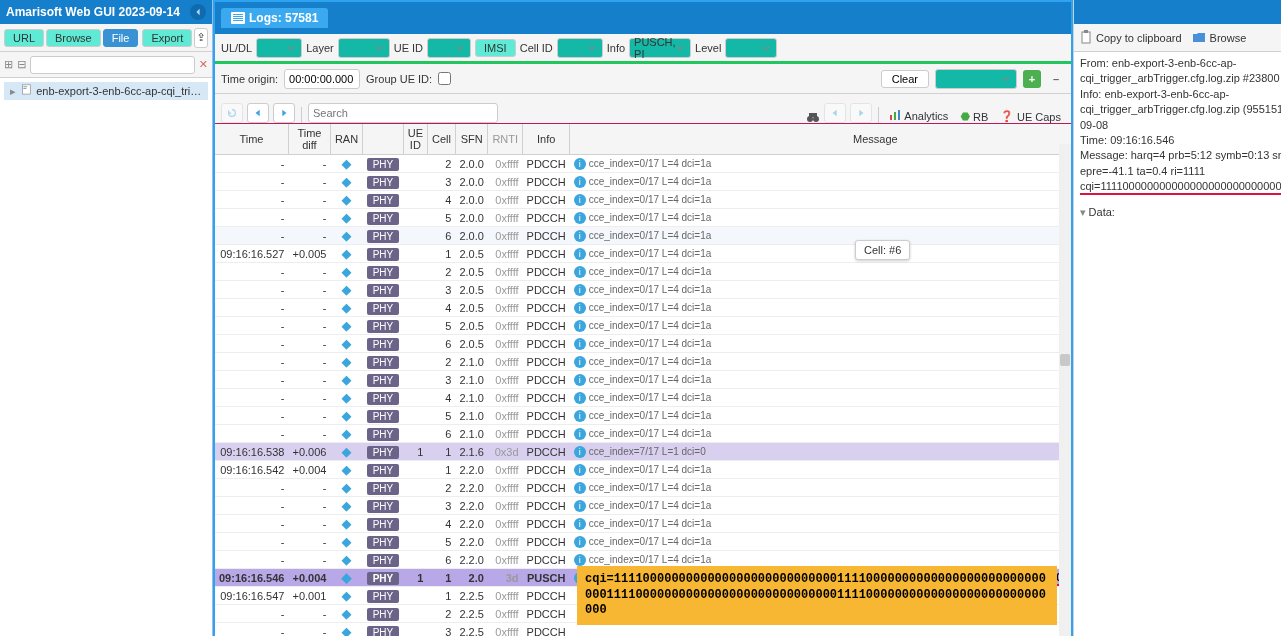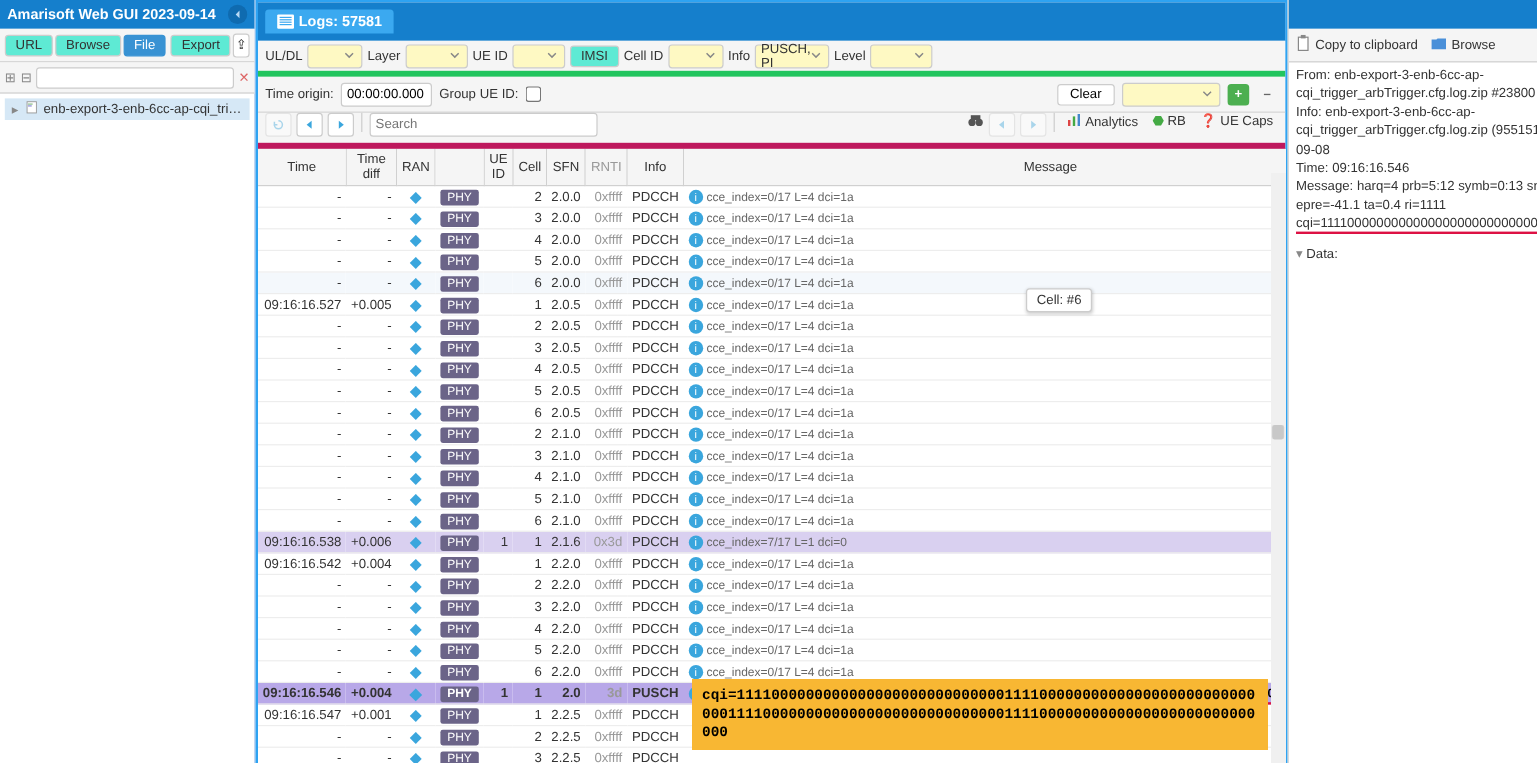--- a/index.html
+++ b/index.html
@@ -22,31 +22,31 @@
 .tree-item.selected { background: #d6e8f6; }
 .tree-toggle { width: 12px; text-align: center; color: #888; }
 .tree-text { white-space: nowrap; overflow: hidden; text-overflow: ellipsis; }
 
 
 .center-panel { border: 2px solid #2ea3f2; display: flex; flex-direction: column; min-width: 0; }
 .center-header { background: #157fcc; color: #fff; height: 24px; display: flex; align-items: center; padding: 16px 6px; font-size: 12px; font-weight: bold; }
 .center-header .tab-label { background: #3ba9f0; padding: 3px 10px; border-radius: 3px 3px 0 0; display: inline-flex; align-items: center; gap: 4px; }
 .log-icon { display: inline-block; width: 14px; height: 12px; background: #fff; border-radius: 1px; position: relative; }
 .log-icon::after { content: ''; position: absolute; top: 2px; left: 2px; right: 2px; height: 1px; background: #3ba9f0; box-shadow: 0 2px 0 #3ba9f0, 0 4px 0 #3ba9f0, 0 6px 0 #3ba9f0; }
-.filter-bar { background: #f5f5f5; border-bottom: 5px solid #22c55e; height: 30px; display: flex; align-items: center; padding: 0 6px; gap: 4px; }
+.filter-bar { background: #f5f5f5; border-bottom: 3px solid #22c55e; height: 30px; display: flex; align-items: center; padding: 0 6px; gap: 4px; }
 .fld-label { font-size: 11px; color: #333; }
-.fld-input { border: 1px solid #ccc; background: #fef9c3; border-radius: 3px; height: 20px; padding: 0 18px 0 4px; font-size: 11px; position: relative; display: flex; align-items: center; }
+.fld-input { border: 1px solid #ccc; background: #14b8a6; border-radius: 3px; height: 20px; padding: 0 18px 0 4px; font-size: 11px; position: relative; display: flex; align-items: center; }
 .fld-input .arrow { position: absolute; right: 2px; top: 3px; width: 12px; height: 12px; }
 .fld-input .arrow svg { width: 8px; height: 8px; fill: #888; }
 .time-bar { background: #f5f5f5; border-bottom: 1px solid #d0d0d0; height: 30px; display: flex; align-items: center; padding: 0 6px; gap: 6px; }
 .time-bar input[type=text] { border: 1px solid #ccc; border-radius: 3px; height: 20px; padding: 0 4px; font-size: 11px; }
 .clear-btn { background: #fff; border: 1px solid #ccc; border-radius: 3px; padding: 2px 10px; font-size: 11px; cursor: pointer; margin-left: 27px; }
 .plus-btn { width: 18px; height: 18px; background: #4caf50; color: #fff; border-radius: 3px; display: flex; align-items: center; justify-content: center; font-weight: bold; cursor: pointer; }
 .minus-btn { width: 18px; height: 18px; color: #666; display: flex; align-items: center; justify-content: center; font-weight: bold; cursor: pointer; }
-.search-bar { background: #f5f5f5; border-bottom: 5px solid #be185d; height: 30px; display: flex; align-items: flex-start; padding: 0 6px; gap: 4px; }
+.search-bar { background: #f5f5f5; border-bottom: 1px solid #be185d; height: 30px; display: flex; align-items: flex-end; padding: 0 6px; gap: 4px; }
 .nav-btn { width: 22px; height: 20px; border: 1px solid #ccc; background: #fff; border-radius: 3px; display: flex; align-items: center; justify-content: center; cursor: pointer; }
 .nav-btn svg { width: 10px; height: 10px; }
 .nav-btn.disabled { opacity: 0.4; }
 .search-input { border: 1px solid #ccc; border-radius: 3px; height: 20px; flex: 0 0 190px; padding: 0 4px; font-size: 11px; }
 .sep { width: 1px; height: 16px; background: #ccc; margin: 0 2px; }
 .tool-link { display: flex; align-items: center; gap: 3px; font-size: 11px; color: #333; padding: 0 4px; cursor: pointer; }
 .binoc-icon { width: 14px; height: 12px; display: inline-block; }
 
 
 .table-wrap { flex: 1; overflow: auto; position: relative; }

